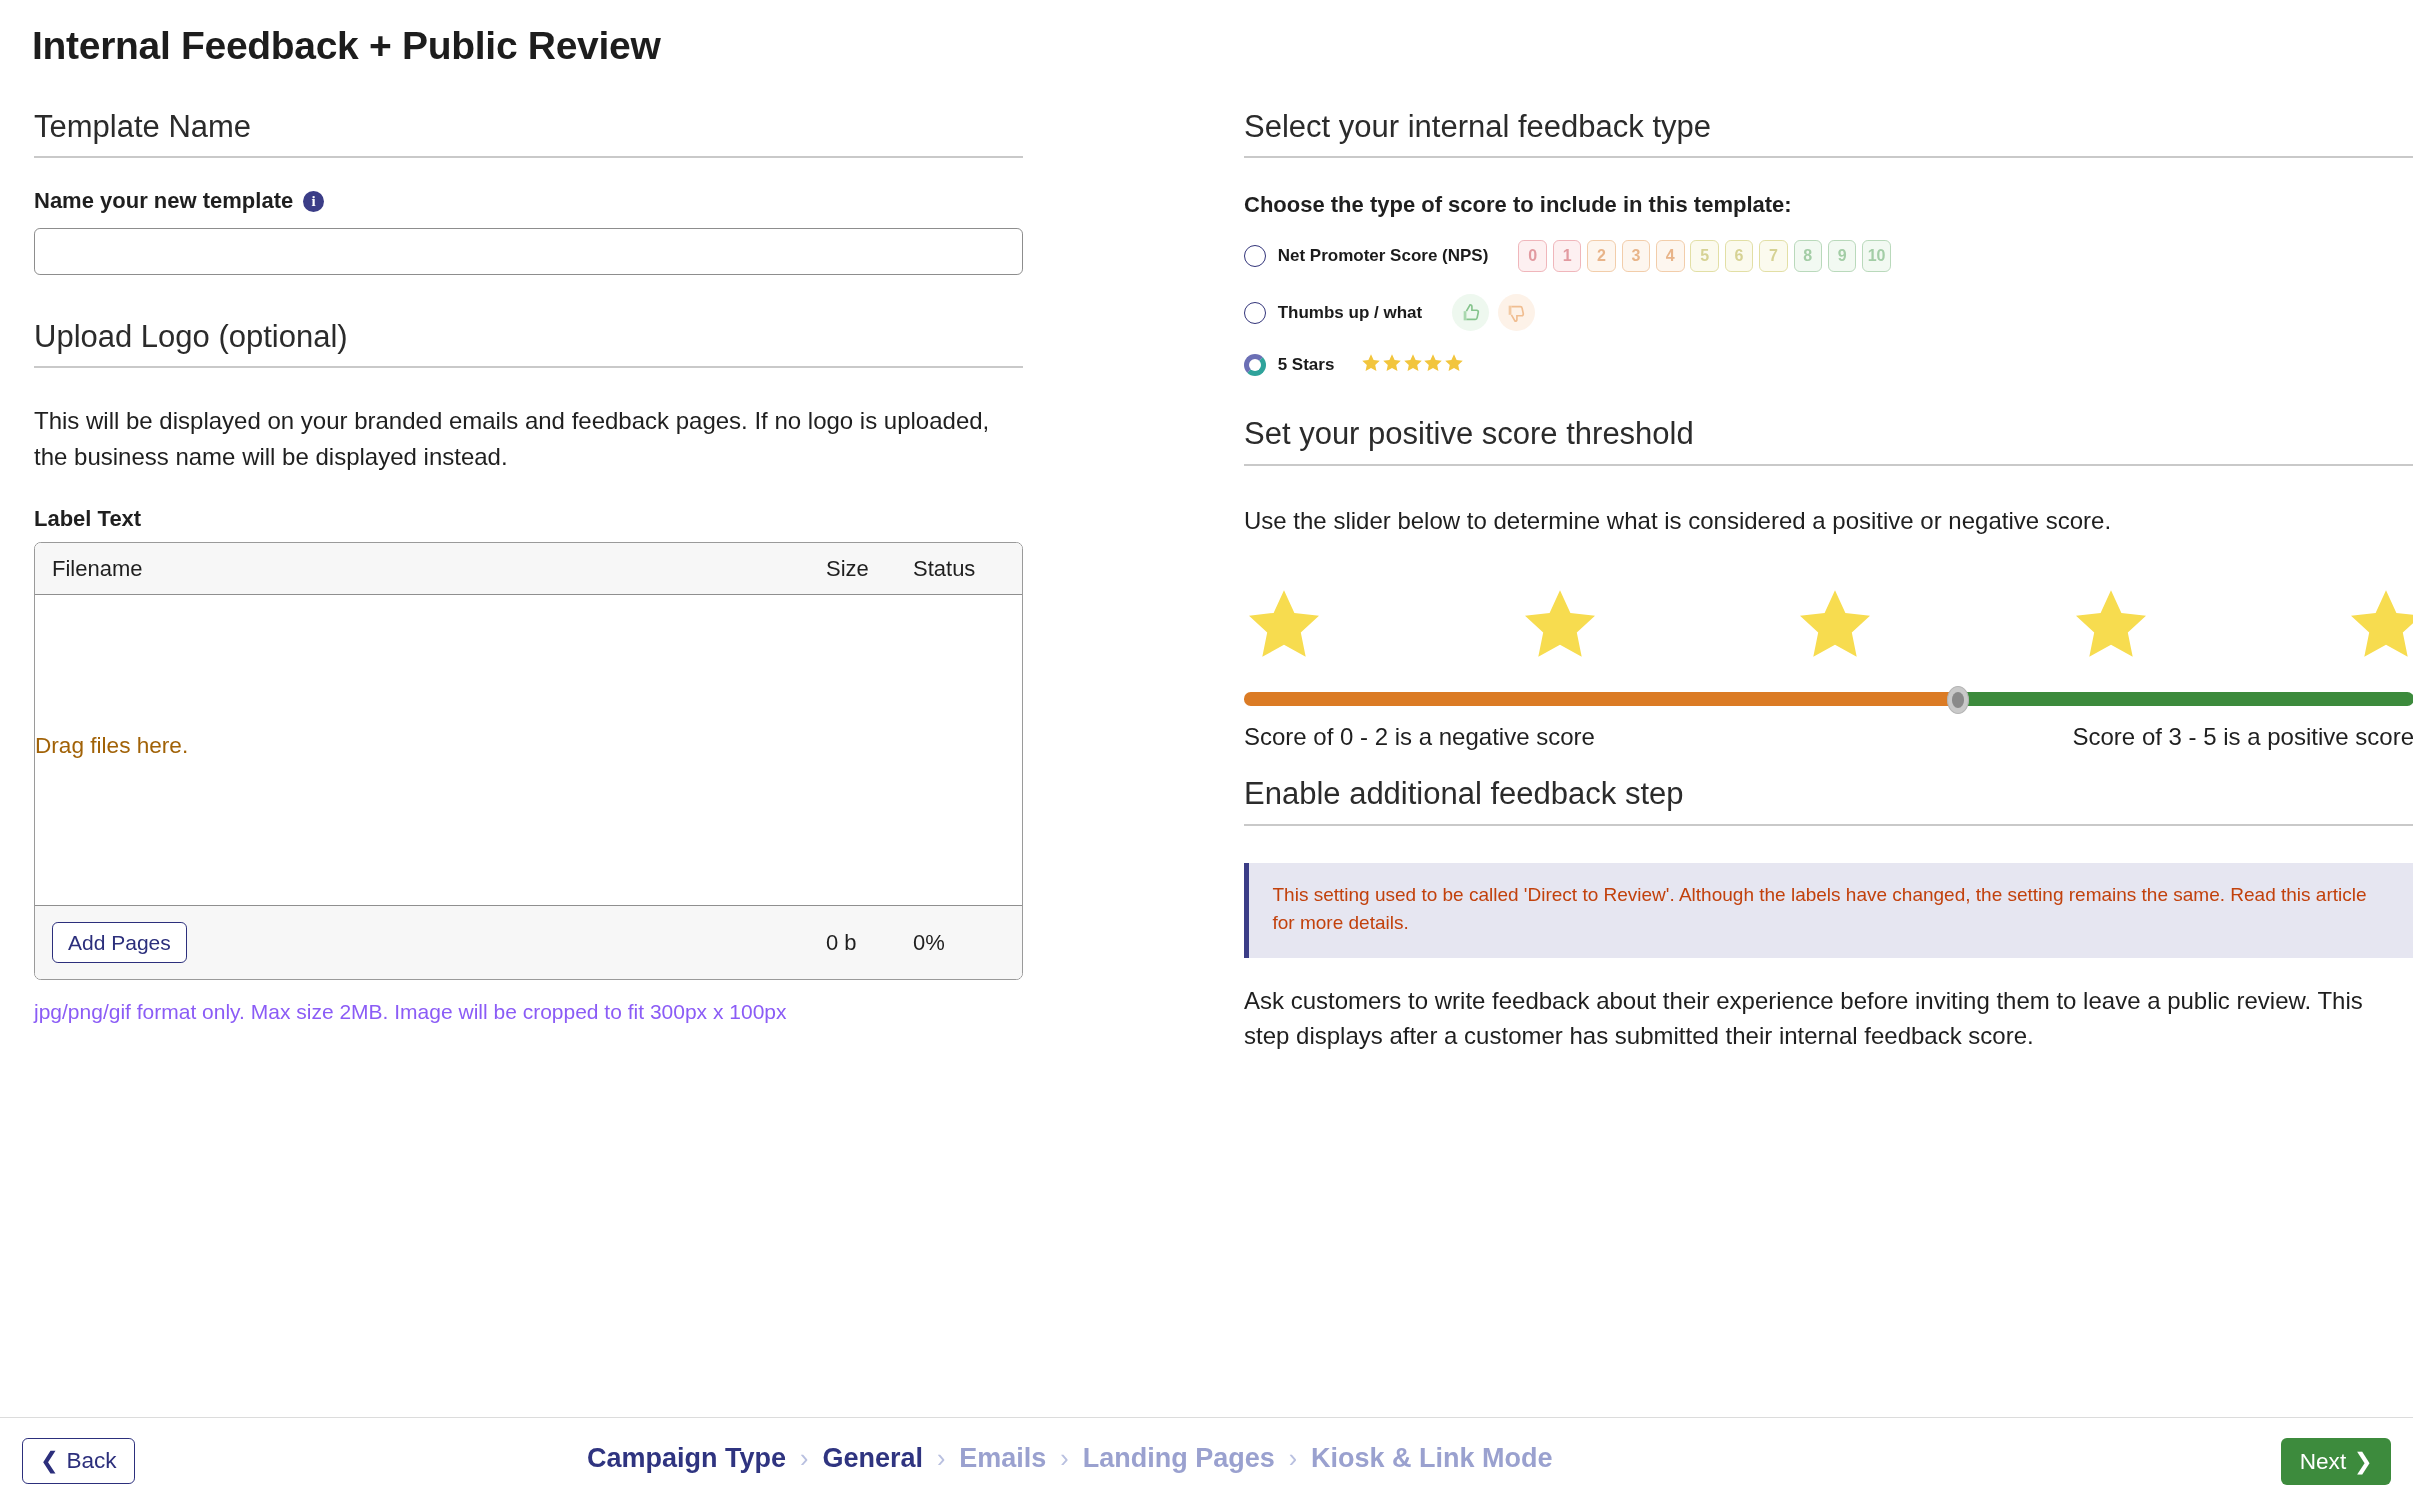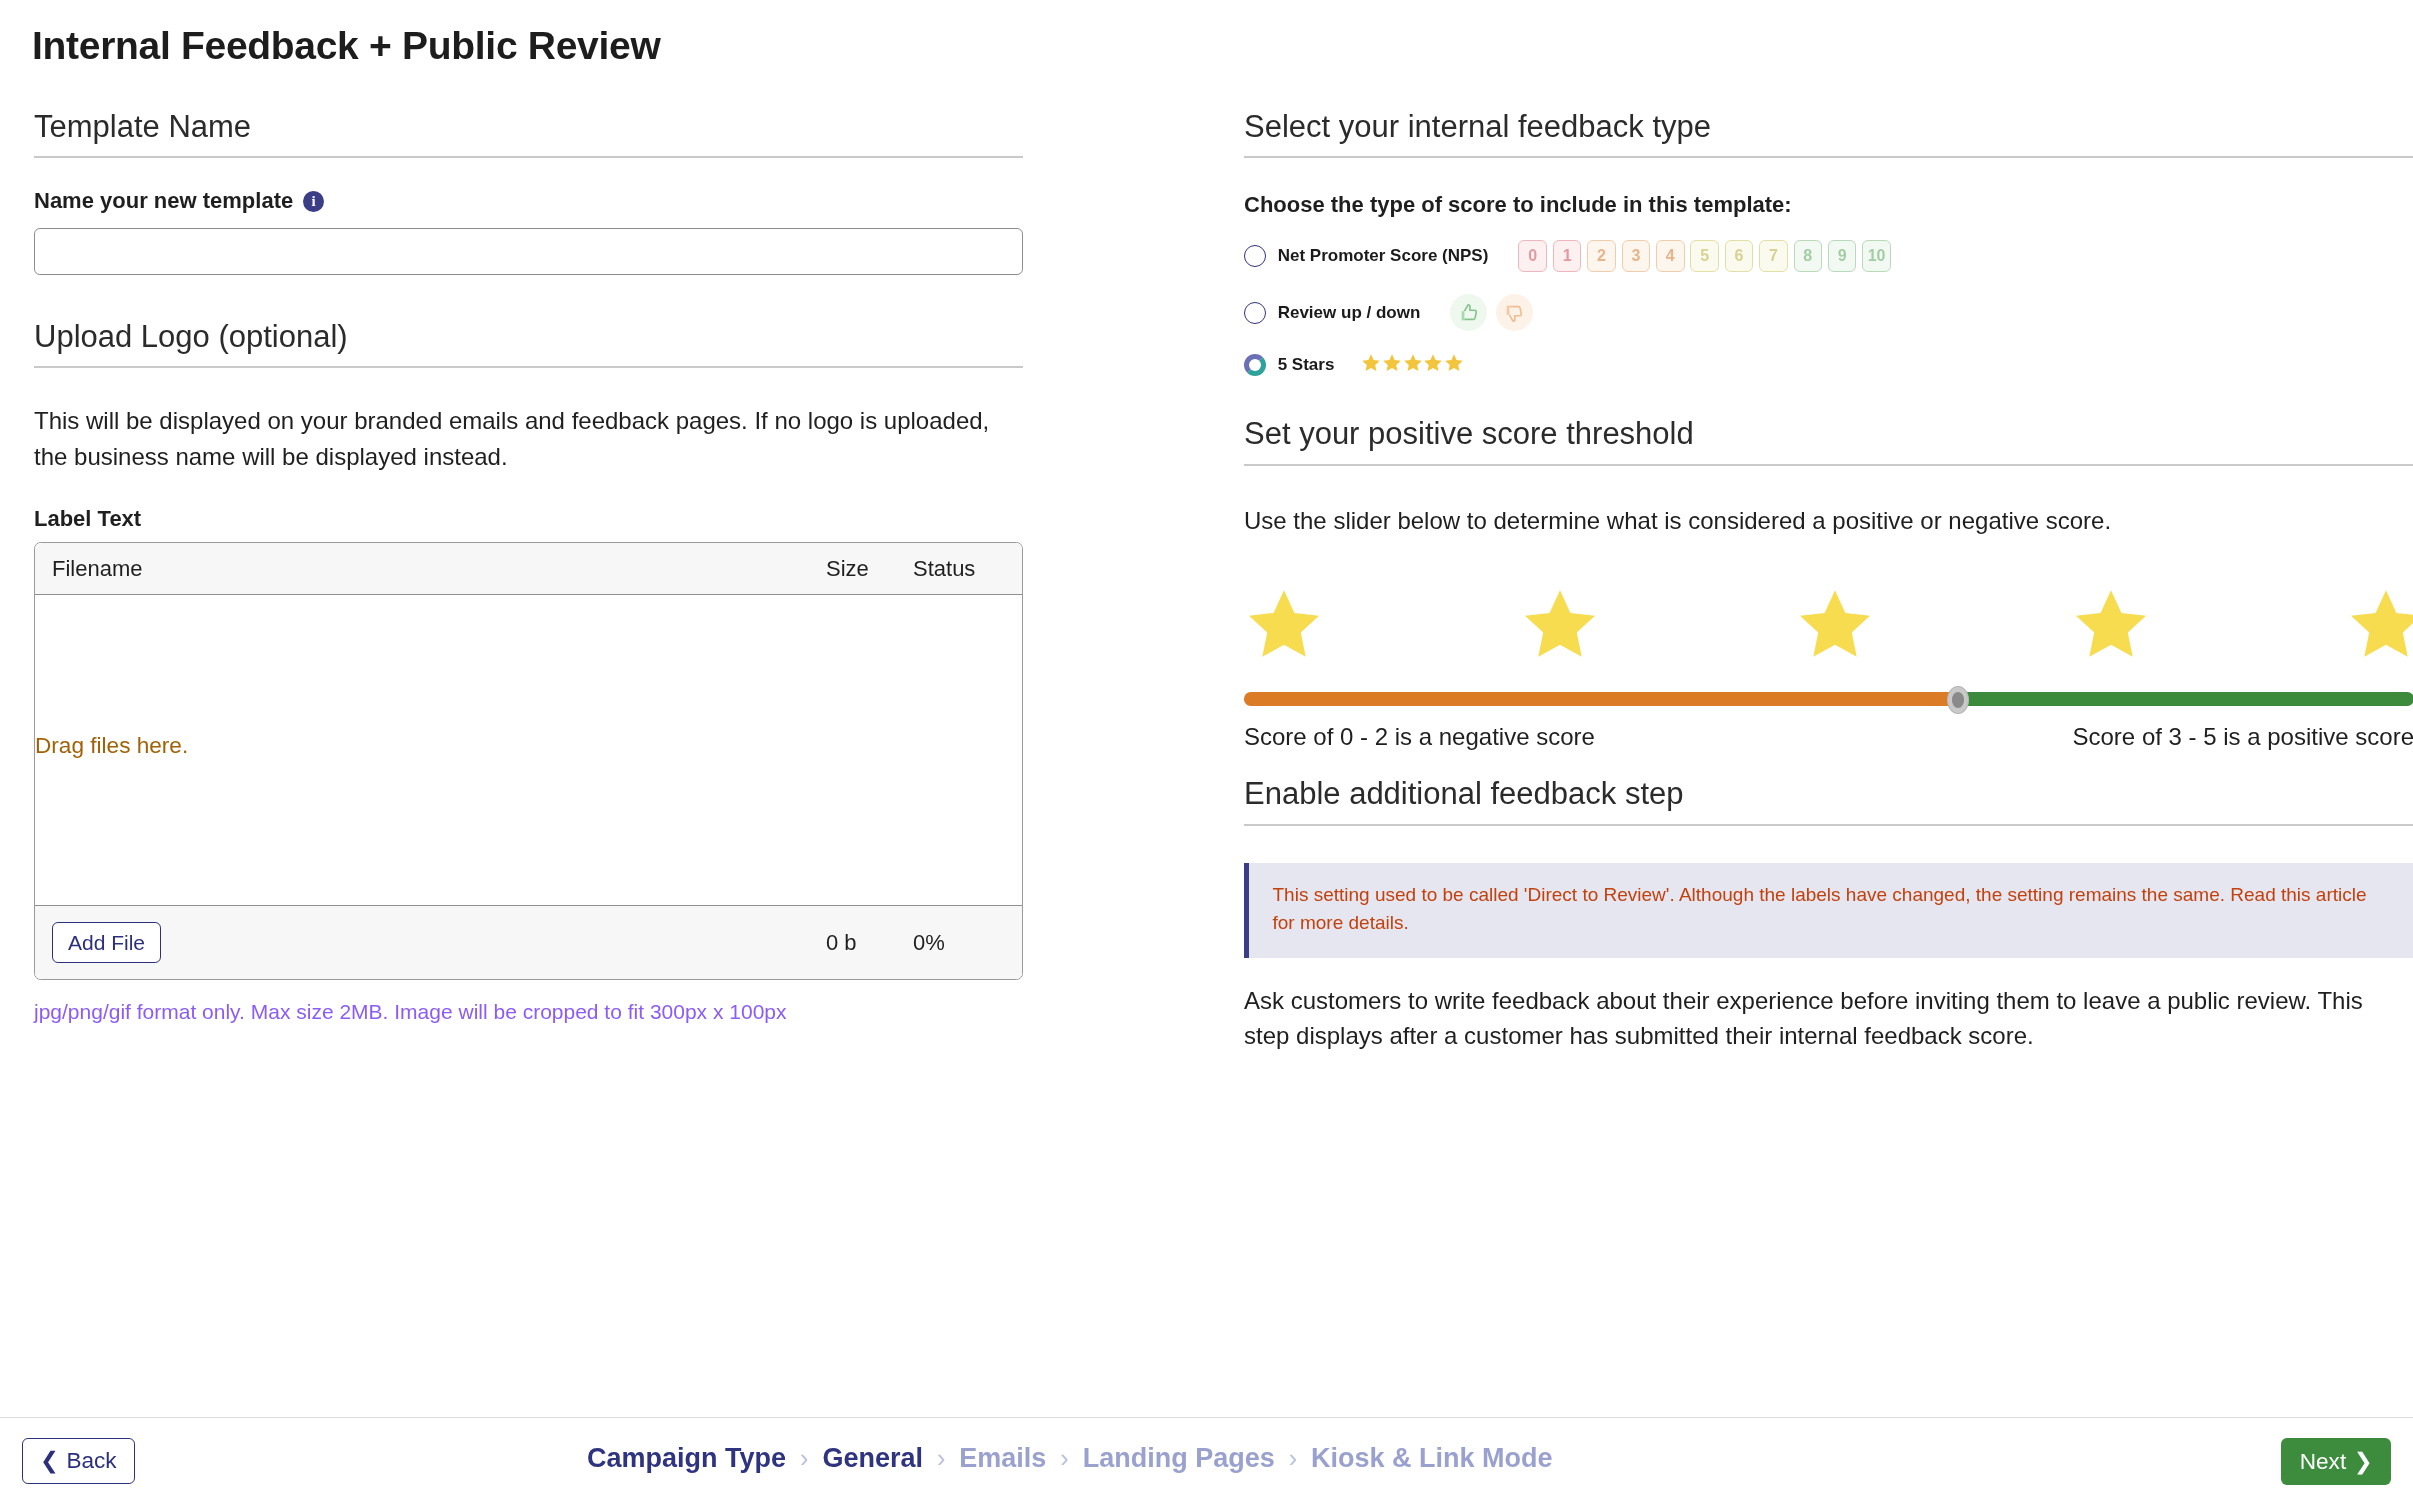--- a/index.html
+++ b/index.html
@@ -241,21 +241,21 @@
       <div class="up-head">
         <div class="c-name">Filename</div>
         <div class="c-size">Size</div>
         <div class="c-status">Status</div>
       </div>
       <div class="up-body">
         <div class="drop-hint">Drag files here.</div>
       </div>
       <div class="up-foot">
         <div class="c-name">
-          <button class="btn-outline">Add File</button>
+          <button class="btn-outline">Add Pages</button>
         </div>
         <div class="c-size">0 b</div>
         <div class="c-status">0%</div>
       </div>
     </div>
 
     <div class="small-note" style="margin-top:20px;">jpg/png/gif format only. Max size 2MB. Image will be cropped to fit 300px x 100px</div>
   </div>
 
   <div class="col-right">
@@ -279,21 +279,21 @@
           <span class="nps-chip" style="border-color:#e2dfa5;background:#fbfaee;color:#d6d294">6</span>
           <span class="nps-chip" style="border-color:#e2dfa5;background:#fbfaee;color:#d6d294">7</span>
           <span class="nps-chip" style="border-color:#b9d9bb;background:#f2f9f2;color:#a3cda6">8</span>
           <span class="nps-chip" style="border-color:#b9d9bb;background:#f2f9f2;color:#a3cda6">9</span>
           <span class="nps-chip" style="border-color:#b9d9bb;background:#f2f9f2;color:#a3cda6">10</span>
         </span>
     </div>
 
     <div class="radio-row">
       <span class="radio"></span>
-      <span class="radio-label">Review up / down</span>
+      <span class="radio-label">Thumbs up / what</span>
       <span class="thumbs">
         <span class="thumb up">
           <svg width="22" height="22" viewBox="0 0 24 24" fill="none" stroke="#86c48d" stroke-width="1.8">
             <path d="M7 10v10H4V10h3z" fill="#a9d8ae" stroke="none"></path>
             <path d="M7 10l4-7a2 2 0 0 1 2 2v4h5.2a1.8 1.8 0 0 1 1.76 2.2l-1.3 6A2 2 0 0 1 16.7 19H7"></path>
           </svg>
         </span>
         <span class="thumb down">
           <svg width="22" height="22" viewBox="0 0 24 24" fill="none" stroke="#f0bd90" stroke-width="1.8">
             <path d="M7 14V4H4v10h3z" fill="#f2c9a2" stroke="none"></path>

